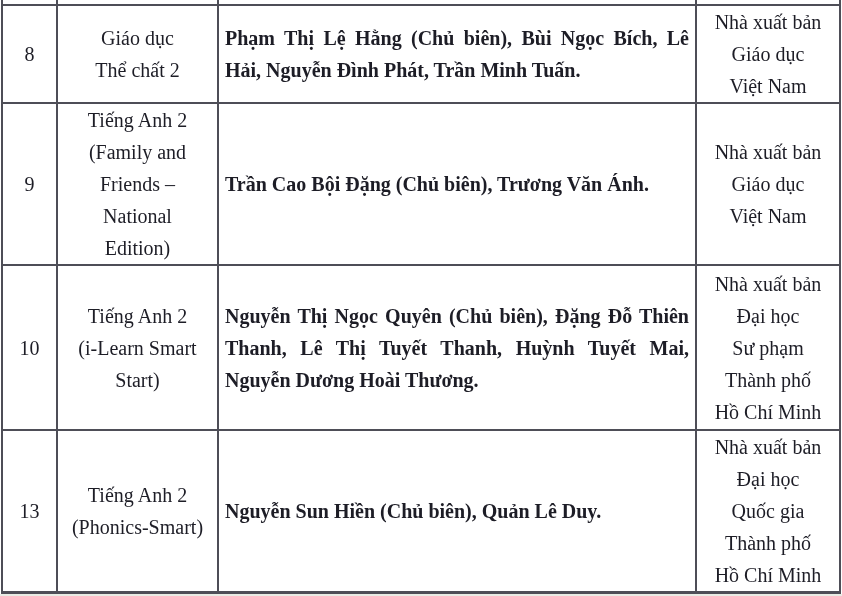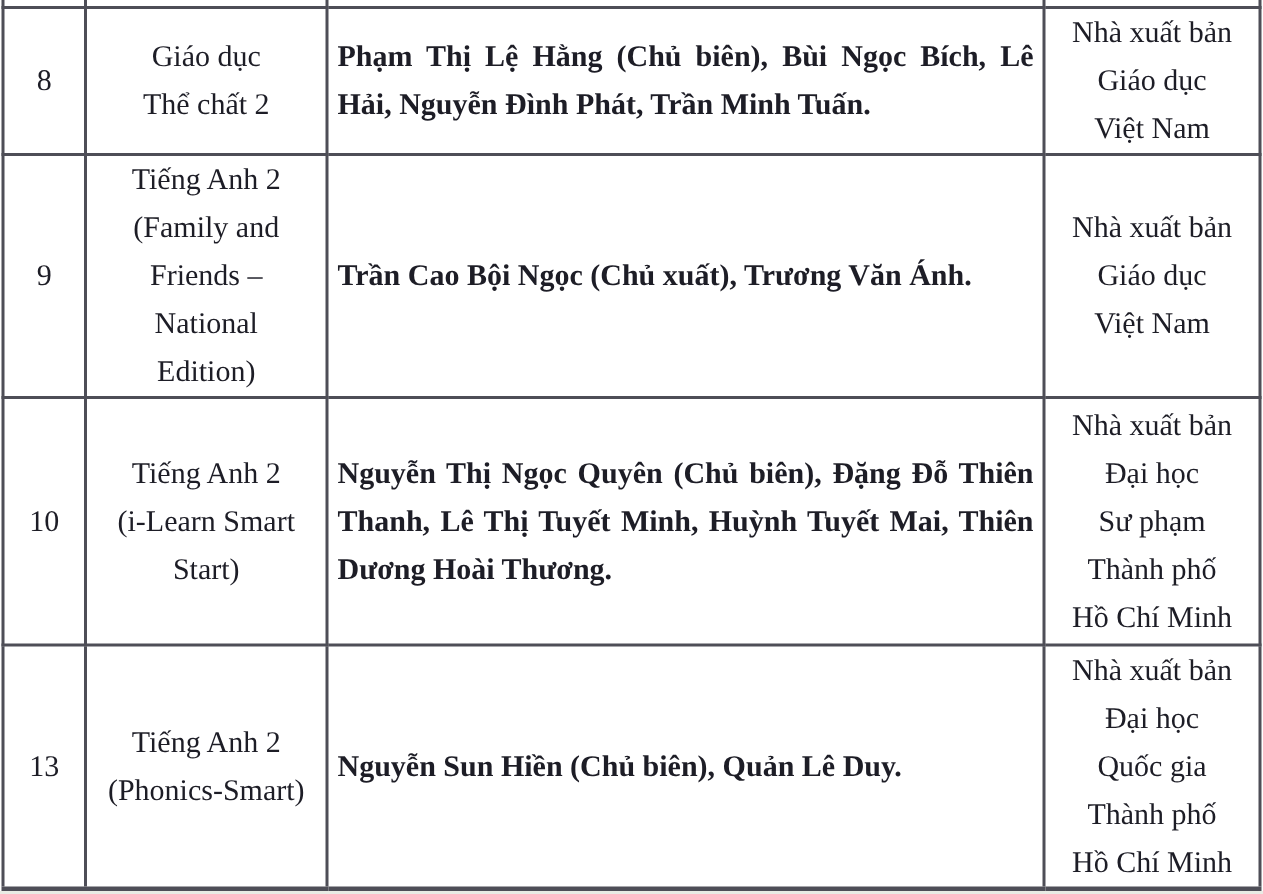--- a/index.html
+++ b/index.html
@@ -87,31 +87,31 @@
 Giáo dục
 Việt Nam</td>
       </tr>
       <tr class="r9">
         <td class="cell-number">9</td>
         <td class="cell-title">Tiếng Anh 2
 (Family and
 Friends –
 National
 Edition)</td>
-        <td class="cell-authors">Trần Cao Bội Ngọc (Chủ xuất), Trương Văn Ánh.</td>
+        <td class="cell-authors">Trần Cao Bội Đặng (Chủ biên), Trương Văn Ánh.</td>
         <td class="cell-publisher">Nhà xuất bản
 Giáo dục
 Việt Nam</td>
       </tr>
       <tr class="r10">
         <td class="cell-number">10</td>
         <td class="cell-title">Tiếng Anh 2
 (i-Learn Smart
 Start)</td>
-        <td class="cell-authors">Nguyễn Thị Ngọc Quyên (Chủ biên), Đặng Đỗ Thiên Thanh, Lê Thị Tuyết Minh, Huỳnh Tuyết Mai, Thiên Dương Hoài Thương.</td>
+        <td class="cell-authors">Nguyễn Thị Ngọc Quyên (Chủ biên), Đặng Đỗ Thiên Thanh, Lê Thị Tuyết Thanh, Huỳnh Tuyết Mai, Nguyễn Dương Hoài Thương.</td>
         <td class="cell-publisher">Nhà xuất bản
 Đại học
 Sư phạm
 Thành phố
 Hồ Chí Minh</td>
       </tr>
       <tr class="r11">
         <td class="cell-number">13</td>
         <td class="cell-title">Tiếng Anh 2
 (Phonics-Smart)</td>

